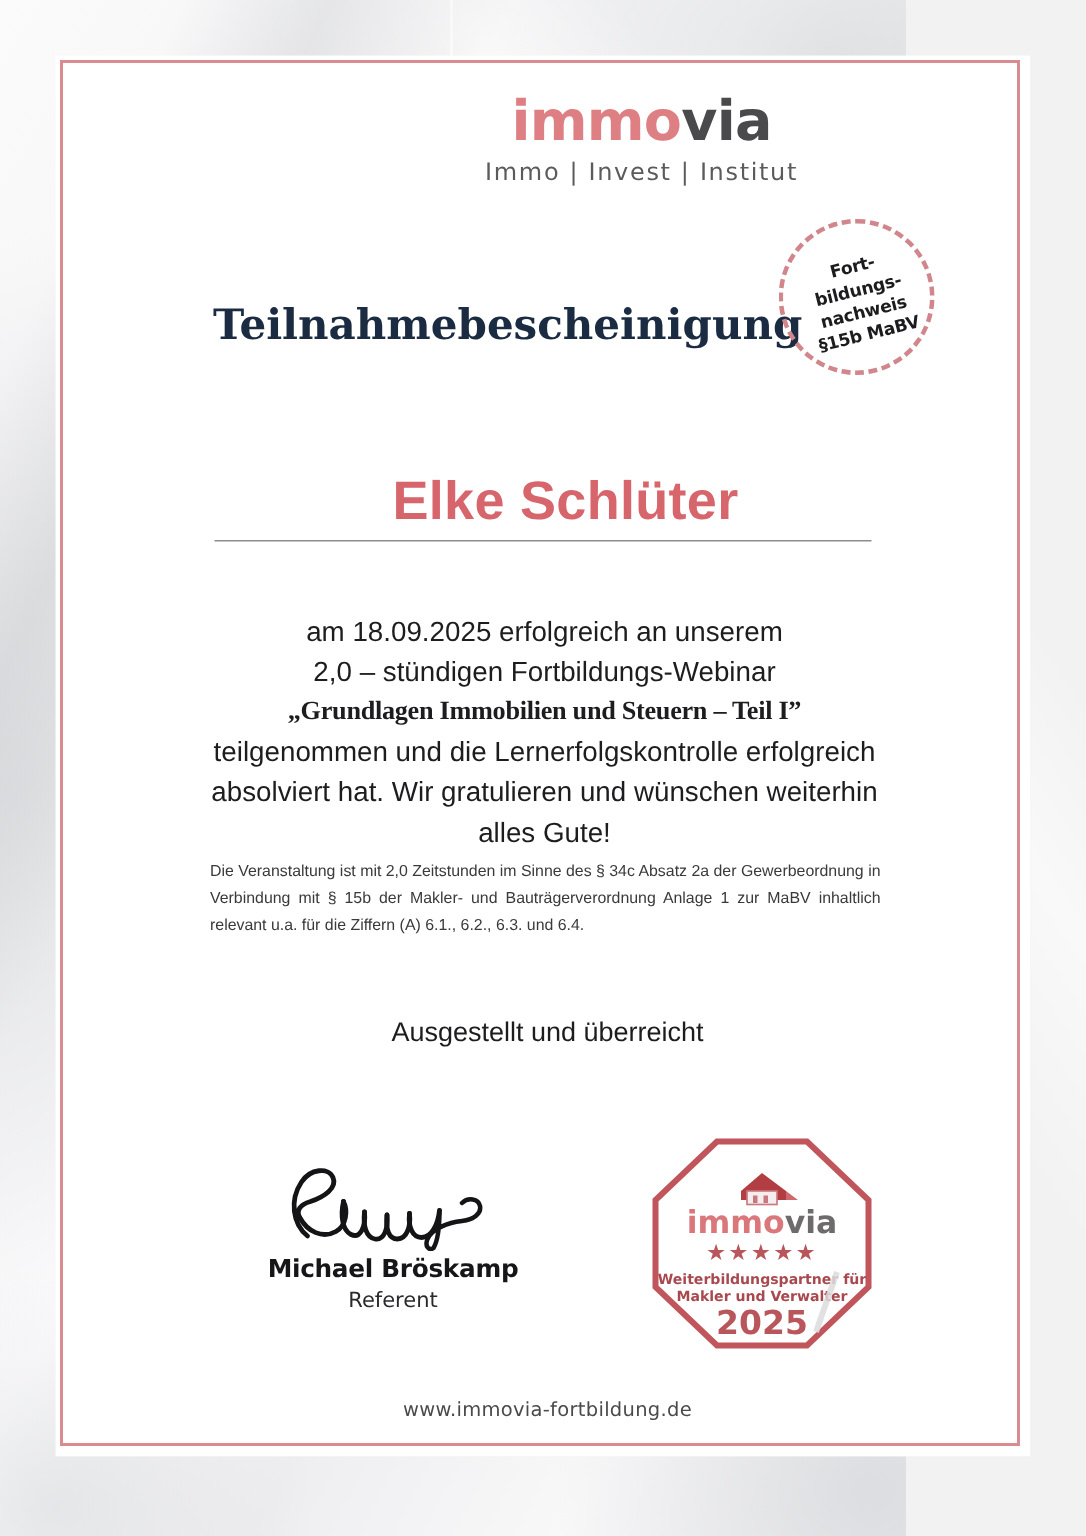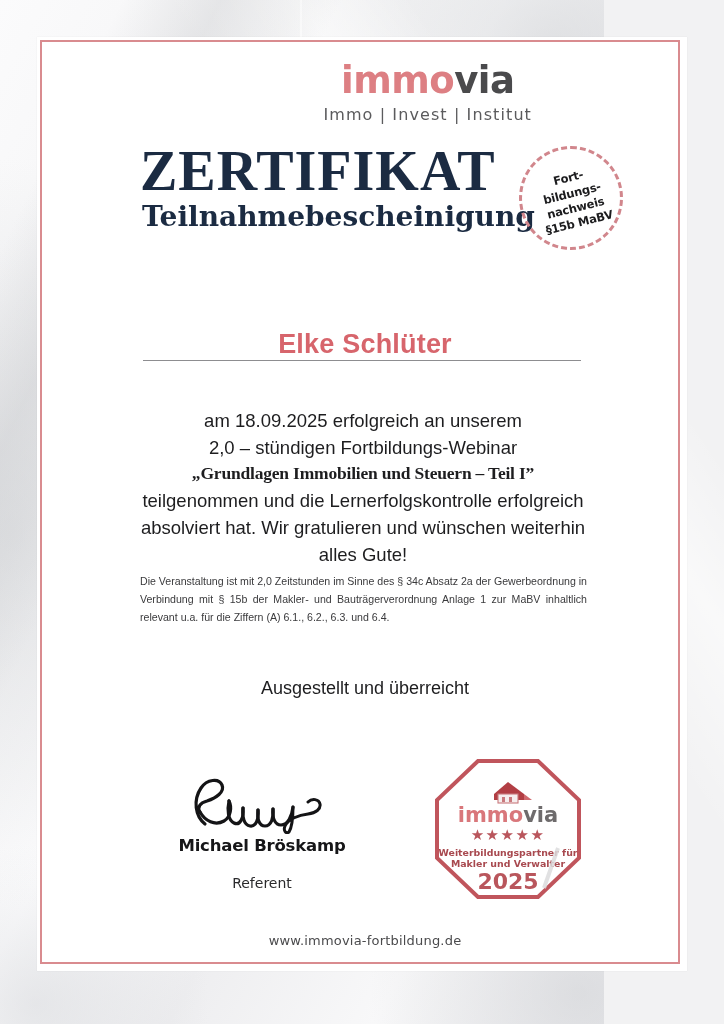--- a/index.html
+++ b/index.html
@@ -144,29 +144,28 @@
     position: absolute;
     left: 40px;
     top: 280px;
     width: 650px;
     text-align: center;
     font-size: 19px;
     color: #1d1d1f;
   }
   .recipient {
     position: absolute;
-    left: 40px;
+    left: 52px;
     top: 313px;
     width: 650px;
     text-align: center;
-    font-size: 27px;
+    font-size: 36px;
     font-weight: 700;
     color: #d7656c;
     letter-spacing: 0.2px;
-    margin-top: 16px;
   }
   .divider {
     position: absolute;
     left: 143px;
     top: 360px;
     width: 438px;
     height: 1px;
     background: #8d8d90;
   }
 
@@ -222,21 +221,21 @@
   .sig-svg { display: block; margin: 0 auto; }
   .sig-name {
     margin-top: 2px;
     font-family: "DejaVu Sans", sans-serif;
     font-size: 16.5px;
     font-weight: 700;
     color: #161618;
     letter-spacing: -0.2px;
   }
   .sig-role {
-    margin-top: 20px;
+    margin-top: 4px;
     font-family: "DejaVu Sans", sans-serif;
     font-size: 14px;
     color: #2a2a2c;
   }
 
   
   .seal {
     position: absolute;
     left: 432px;
     top: 756px;
@@ -268,21 +267,20 @@
   <div class="fold fold-c"></div>
 
   <div id="card"></div>
   <div id="card-border"></div>
 
   <div class="logo-block">
     <div class="logo-word"><span class="logo-immo">immo</span><span class="logo-via">via</span></div>
     <div class="logo-tag">Immo | Invest | Institut</div>
   </div>
 
-  <div class="title">ZERTIFIKAT</div>
   <div class="subtitle">Teilnahmebescheinigung</div>
 
   <div class="stamp">
     <div class="stamp-text">
       <span>Fort-</span>
       <span>bildungs-</span>
       <span>nachweis</span>
       <span>§15b MaBV</span>
     </div>
   </div>

